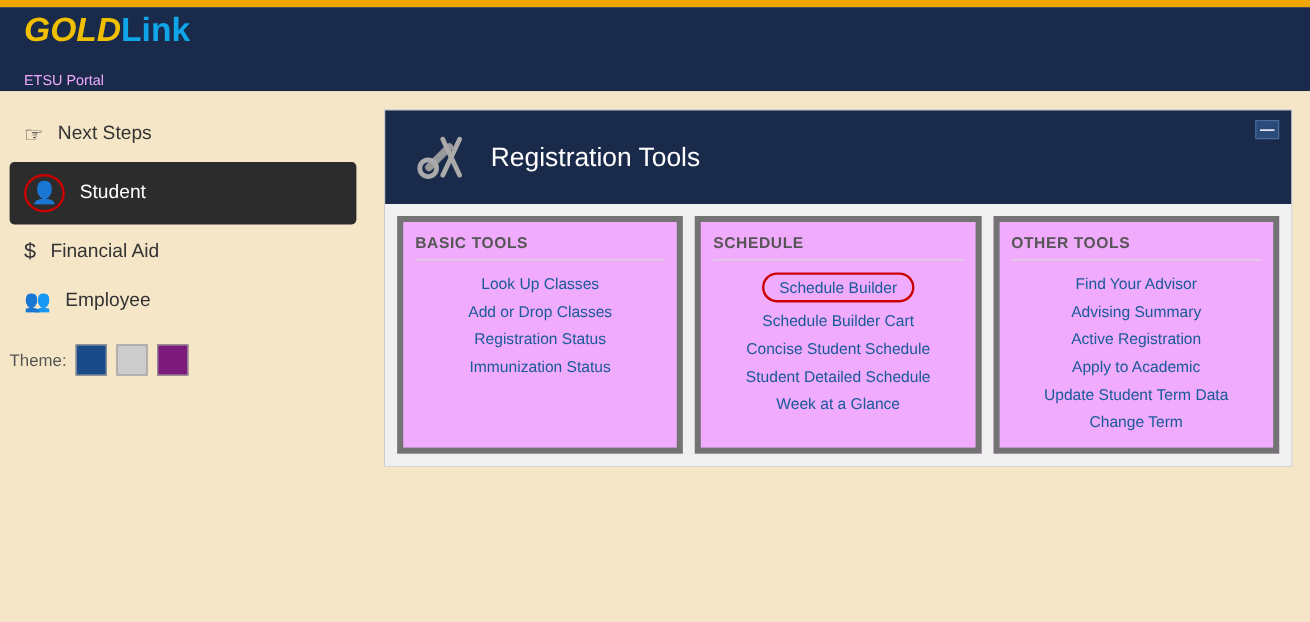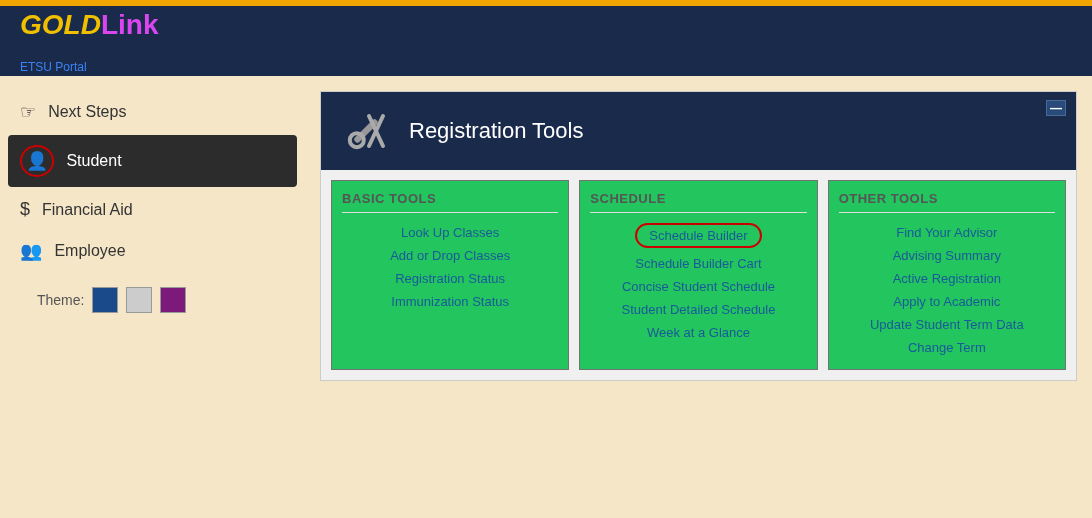--- a/index.html
+++ b/index.html
@@ -26,26 +26,26 @@
       align-items: center;
       padding: 0 20px;
     }
     .logo-gold {
       color: #f0c000;
       font-size: 28px;
       font-weight: bold;
       font-style: italic;
     }
     .logo-link {
-      color: #d946ef;
+      color: #0ea5e9;
       font-size: 28px;
       font-weight: bold;
     }
     .logo-subtitle {
-      color: #3b82f6;
+      color: #f0abfc;
       font-size: 12px;
       display: block;
       margin-top: 19px;
     }
     .logo-text {
       display: flex;
       flex-direction: column;
     }
     .logo-row {
       display: flex;
@@ -87,21 +87,21 @@
     .sidebar-item.active .icon {
       border: 2px solid #cc0000;
       border-radius: 50%;
       padding: 3px 4px;
       color: #ffffff;
     }
 
     .theme-row {
       display: flex;
       align-items: center;
-      padding: 10px 37px;
+      padding: 10px 8px;
       gap: 8px;
       margin-top: 5px;
     }
     .theme-label {
       font-size: 14px;
       color: #555;
     }
     .theme-swatch {
       width: 26px;
       height: 26px;
@@ -160,22 +160,22 @@
 
     
     .tools-grid {
       display: flex;
       padding: 10px;
       gap: 10px;
       background: #f0f0f0;
     }
     .tool-box {
       flex: 1;
-      background: #22c55e;
-      border: 1px solid #737373;
+      background: #f0abfc;
+      border: 5px solid #737373;
       padding: 10px;
     }
     .tool-box-header {
       font-size: 13px;
       font-weight: bold;
       color: #555;
       border-bottom: 1px solid #ddd;
       padding-bottom: 6px;
       margin-bottom: 8px;
       text-transform: uppercase;

